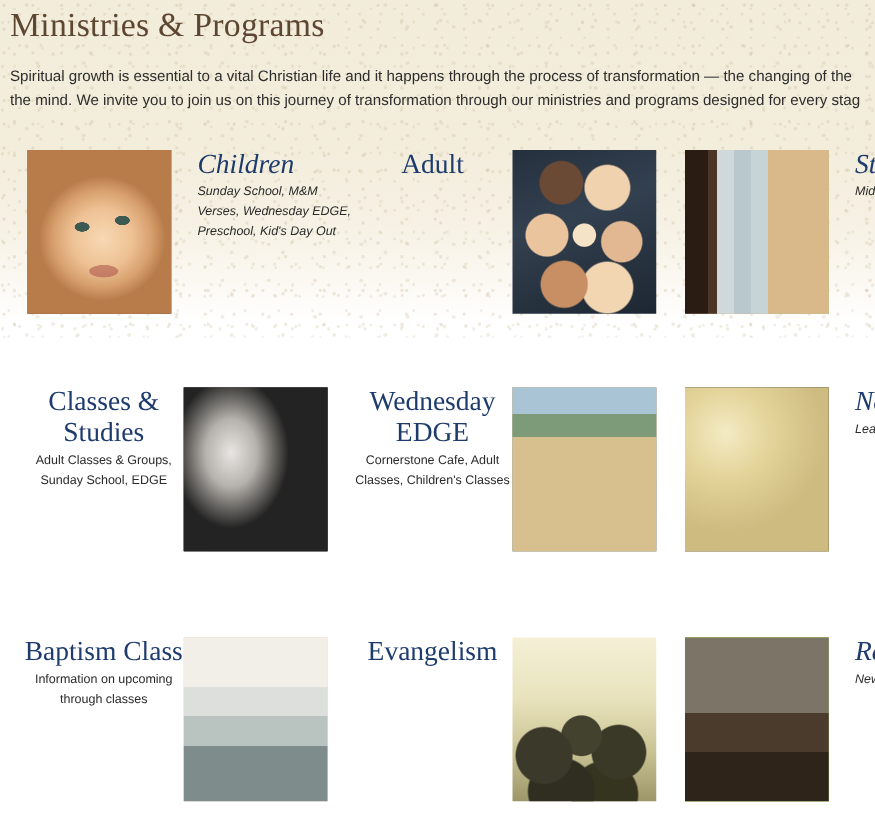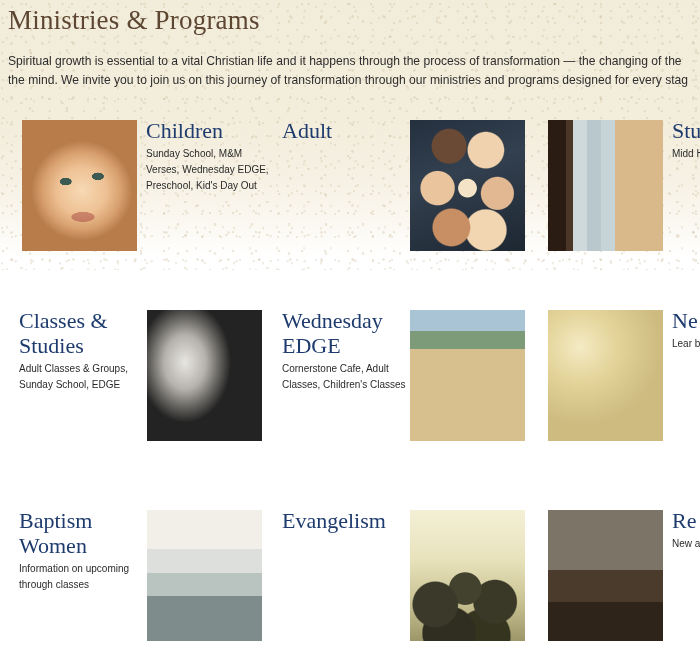--- a/index.html
+++ b/index.html
@@ -105,24 +105,24 @@
     position: absolute;
     top: 10px;
     width: 115px;
     height: 131px;
     background-size: cover;
     background-position: center;
     overflow: hidden;
   }
 
   .card.img-left .thumb { left: 8px; }
-  .card.img-left .card-text { left: 132px; }
+  .card.img-left .card-text { left: 144px; font-style: italic; }
 
   .card.img-right .thumb { left: 133px; }
-  .card.img-right .card-text { left: 5px; }
+  .card.img-right .card-text { left: 5px; text-align: center; }
 
   .card-text {
     position: absolute;
     top: 8px;
     width: 128px;
   }
 
   .card-title {
     font-family: "Liberation Serif", serif;
     font-size: 22px;
@@ -311,21 +311,21 @@
         </div>
       </div>
 
     </div>
 
     <div class="row row-3">
 
       <div class="card card-col-1 img-right">
         <div class="thumb ph-water"></div>
         <div class="card-text">
-          <div class="card-title">Baptism Women</div>
+          <div class="card-title">Baptism Class</div>
           <div class="card-desc">Information on upcoming through classes</div>
         </div>
       </div>
 
       <div class="card card-col-2 img-right">
         <div class="thumb ph-crowd"></div>
         <div class="card-text">
           <div class="card-title">Evangelism</div>
         </div>
       </div>

